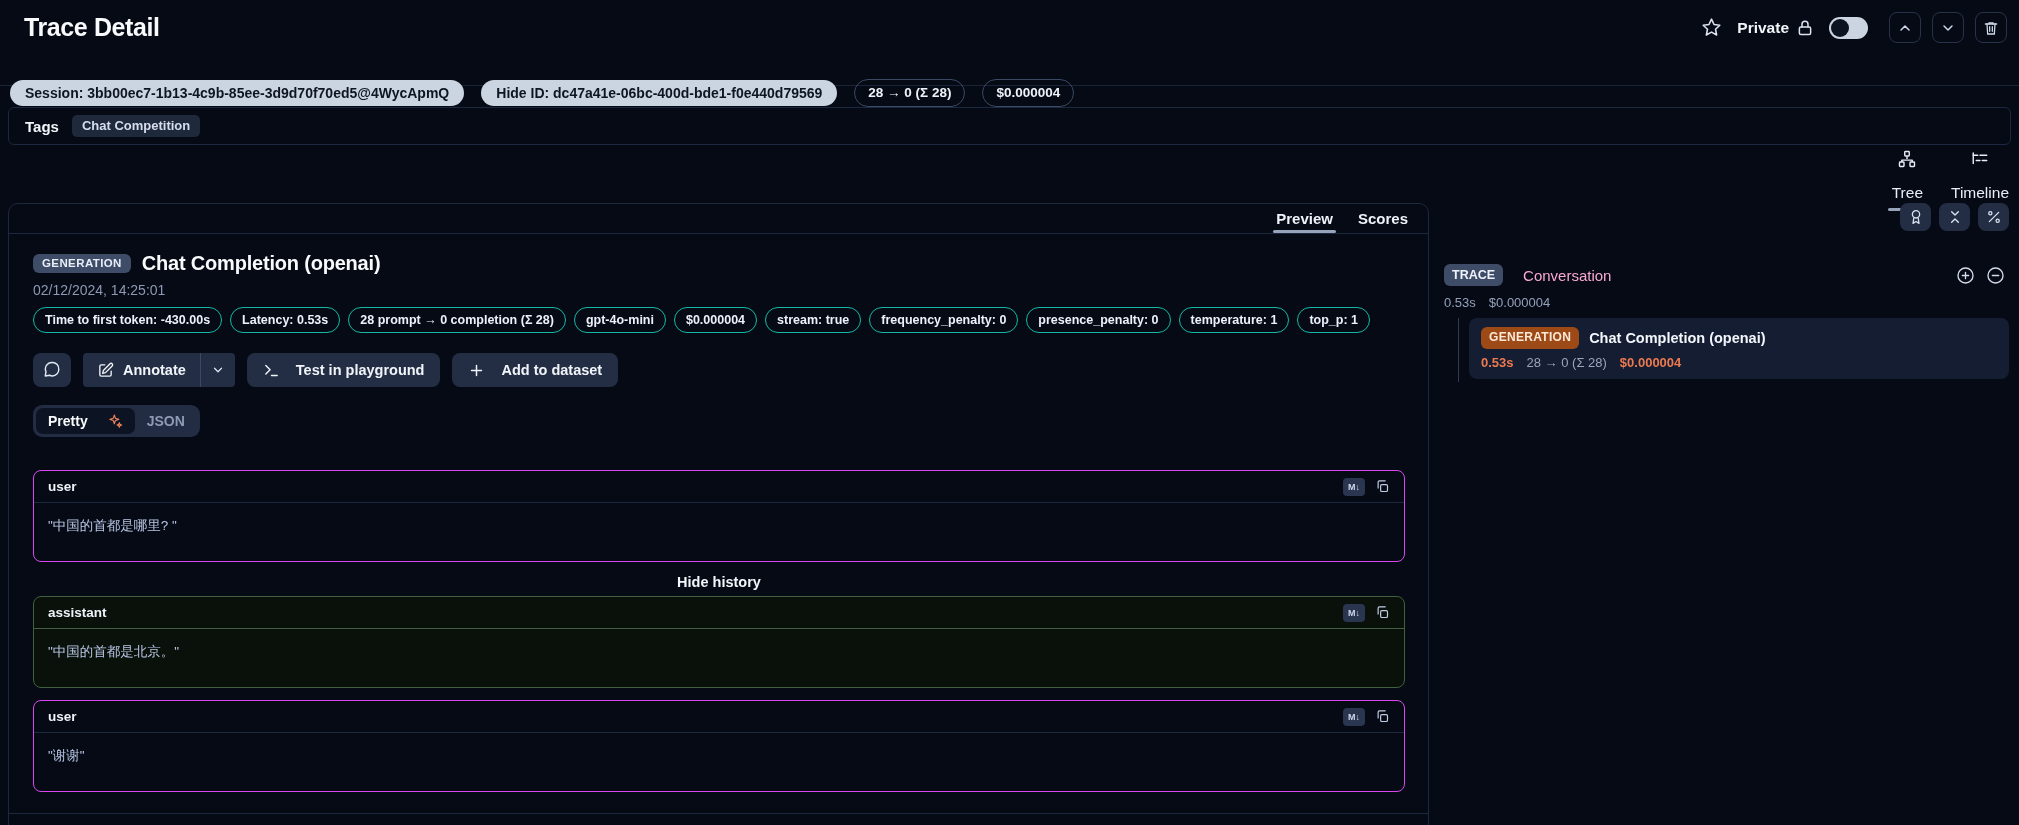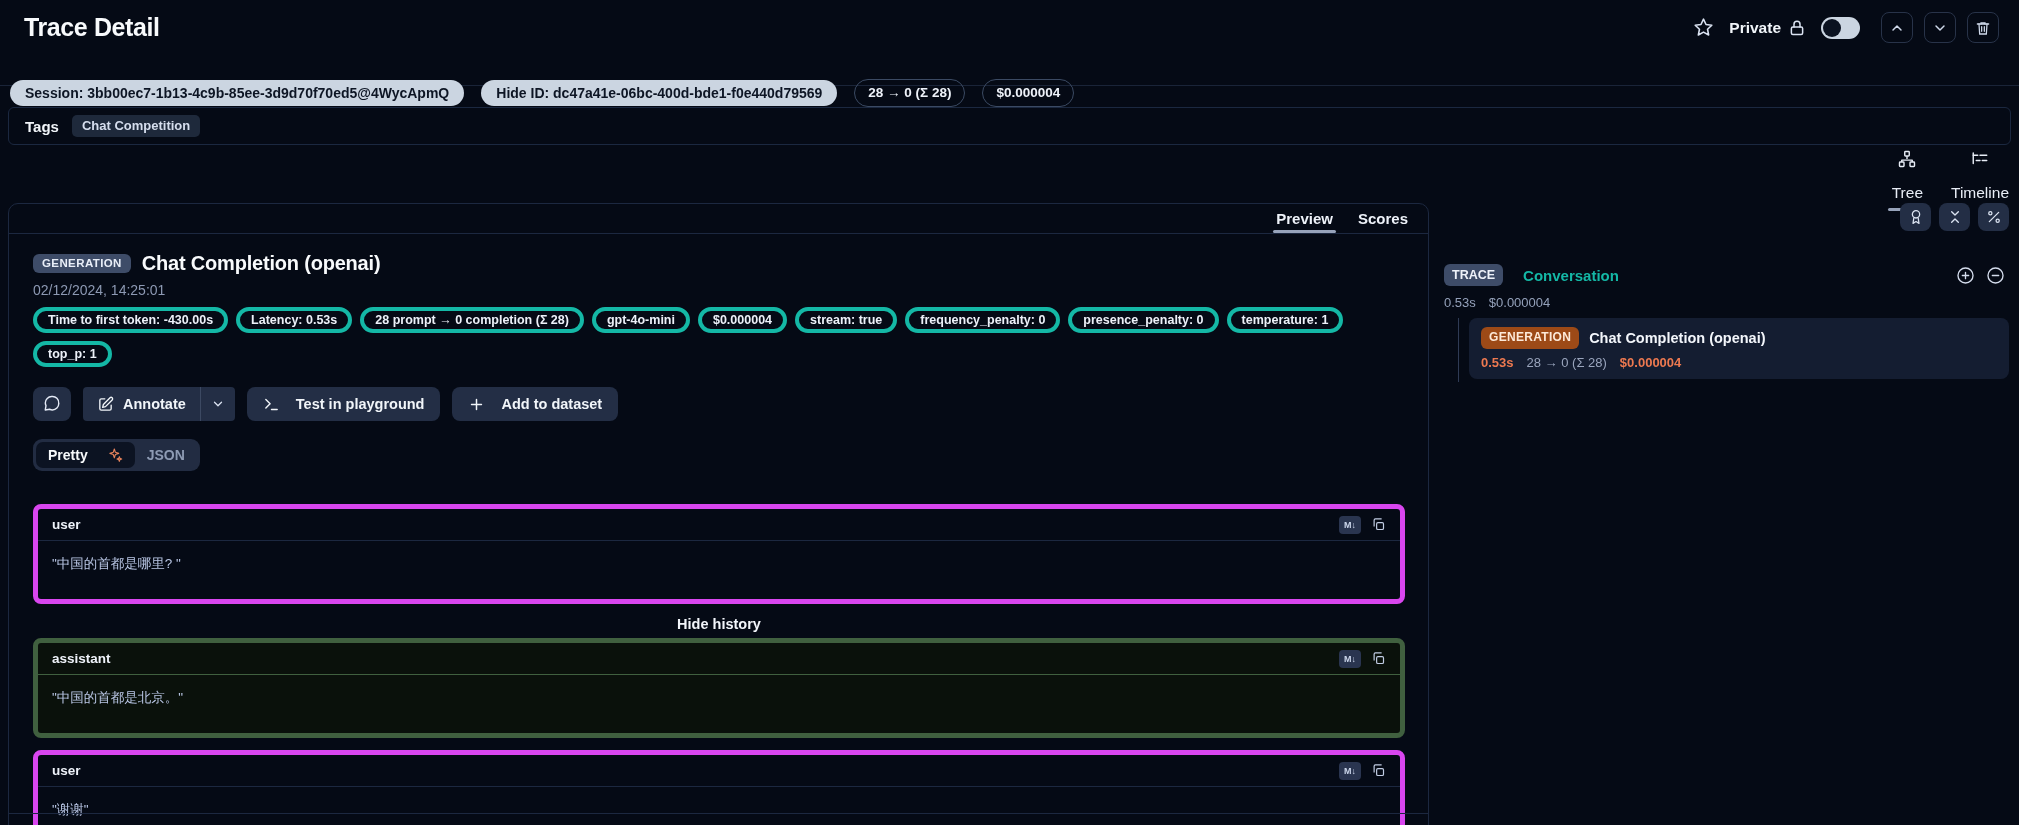--- a/index.html
+++ b/index.html
@@ -9,21 +9,21 @@
     background: #050a15;
     font-family: "Liberation Sans", sans-serif;
     color: #e5ecf8;
     overflow: hidden;
   }
   svg { display:block; }
 
   
   .header { position:absolute; top:0; left:0; right:0; height:86px; border-bottom:1px solid #1a2438; }
   .page-title { position:absolute; top:13px; left:24px; font-size:25px; font-weight:700; color:#f8fafc; letter-spacing:-0.4px; }
-  .header-right { position:absolute; top:12px; right:20px; display:flex; align-items:center; gap:15px; }
+  .header-right { position:absolute; top:12px; right:12px; display:flex; align-items:center; gap:15px; }
   .icon-plain { color:#dbe3f2; background:none; border:none; cursor:pointer; display:flex; align-items:center; }
   .privacy { display:flex; align-items:center; gap:7px; font-size:15.5px; font-weight:700; color:#f1f5f9; }
   .toggle { width:39px; height:22px; border-radius:12px; background:#cbd5e1; position:relative; cursor:pointer; border:none; }
   .toggle .thumb { position:absolute; top:2px; left:2px; width:18px; height:18px; border-radius:50%; background:#0b1220; }
   .hdr-btn-group { display:flex; gap:11px; margin-left:6px; }
   .hdr-btn { width:32px; height:31px; border:1px solid #283349; border-radius:8px; background:transparent; color:#cfd9ea; display:flex; align-items:center; justify-content:center; cursor:pointer; }
 
   
   .idbadges { position:absolute; top:79px; left:10px; display:flex; align-items:center; gap:17px; }
   .badge-light { background:#cbd5e1; color:#0d1524; border-radius:999px; padding:6px 15px; font-size:14px; font-weight:600; line-height:1; }
@@ -45,55 +45,55 @@
   .card-tab { position:relative; font-size:15px; font-weight:700; color:#eef2f9; background:none; border:none; cursor:pointer; height:100%; display:flex; align-items:center; }
   .card-tab.active::after { content:""; position:absolute; left:-3px; right:-3px; bottom:0; height:3px; background:#97a3ba; border-radius:2px; }
   .card-body { padding:16px 24px 0 24px; }
 
   .obs-row { display:flex; align-items:center; gap:11px; height:27px; }
   .type-badge { background:#3e4c68; color:#e9eef8; font-size:11.5px; font-weight:700; letter-spacing:0.4px; border-radius:6px; padding:4px 9px; line-height:1; }
   .obs-title { font-size:20px; font-weight:700; color:#f8fafc; letter-spacing:-0.2px; }
   .obs-date { margin-top:5px; font-size:14px; color:#8d99b3; height:16px; }
 
   .pills { margin-top:9px; display:flex; flex-wrap:wrap; gap:8px; max-width:1375px; }
-  .pill { height:26px; display:inline-flex; align-items:center; border:4px solid #14b8a6; border-radius:14px; padding:0 11px; font-size:12.5px; font-weight:700; color:#edf1f9; white-space:nowrap; }
+  .pill { height:26px; display:inline-flex; align-items:center; border:1px solid #14b8a6; border-radius:14px; padding:0 11px; font-size:12.5px; font-weight:700; color:#edf1f9; white-space:nowrap; }
 
   .actions { margin-top:20px; display:flex; gap:12px; height:34px; }
   .act-btn { background:#232e45; border:none; border-radius:8px; color:#f1f5f9; font-family:inherit; font-size:14.5px; font-weight:700; display:flex; align-items:center; gap:16px; padding:0 16px; cursor:pointer; }
   .act-icon-btn { background:#232e45; border:none; border-radius:8px; color:#e4eaf6; width:38px; display:flex; align-items:center; justify-content:center; cursor:pointer; }
   .split { display:flex; background:#232e45; border-radius:4px; overflow:hidden; }
   .split .main { background:none; border:none; color:#f1f5f9; font-family:inherit; font-size:14.5px; font-weight:700; display:flex; align-items:center; gap:9px; padding:0 14px; cursor:pointer; }
   .split .sep { width:1px; background:#3c4962; margin:0; }
   .split .caret { background:none; border:none; color:#dbe3f2; width:34px; display:flex; align-items:center; justify-content:center; cursor:pointer; }
 
   .format-toggle { margin-top:18px; display:inline-flex; background:#222c42; border-radius:9px; padding:3px; align-items:center; }
   .seg { border:none; background:none; border-radius:7px; padding:5px 12px; font-family:inherit; font-size:14px; font-weight:700; color:#8e9bb4; display:flex; align-items:center; gap:19px; cursor:pointer; }
   .seg.active { background:#0c1322; color:#f8fafc; }
 
   .messages { margin-top:33px; width:1372px; }
-  .msg-card { border:5px solid #d946ef; border-radius:8px; background:transparent; }
+  .msg-card { border:1px solid #d946ef; border-radius:8px; background:transparent; }
   .msg-card + .msg-card { margin-top:12px; }
   .msg-head { height:32px; display:flex; align-items:center; padding:0 14px; border-bottom:1px solid #1c2840; }
   .msg-role { font-size:13.5px; font-weight:600; color:#eef2f9; }
   .msg-tools { margin-left:auto; display:flex; align-items:center; gap:10px; }
   .md-chip { width:22px; height:18px; background:#2a3550; border-radius:4px; color:#cdd7ec; font-size:9px; font-weight:700; display:flex; align-items:center; justify-content:center; border:none; cursor:pointer; }
   .copy-btn { background:none; border:none; color:#c2cde4; cursor:pointer; }
   .msg-body { padding:14px 14px 26px 14px; font-size:13.5px; color:#bac7e6; }
   .msg-card.assistant { border-color:#40603f; background:#0a110b; }
   .msg-card.assistant .msg-head { border-bottom-color:#40603f; }
   .hide-history { margin:12px 0 6px 0; text-align:center; font-size:14.5px; font-weight:700; color:#f3f6fb; cursor:pointer; }
   .card-bottom-line { position:absolute; left:0; right:0; top:609px; border-top:1px solid #1c2840; }
 
   
   .treepanel { position:absolute; left:1444px; right:10px; top:203px; }
   .tree-controls { display:flex; justify-content:flex-end; gap:8px; }
   .ctl-btn { width:31px; height:28px; background:#232e45; border:none; border-radius:8px; color:#dce4f2; display:flex; align-items:center; justify-content:center; cursor:pointer; }
   .trace-row { margin-top:33px; display:flex; align-items:center; gap:20px; cursor:pointer;justify-content:center; }
   .trace-badge { background:#3e4c68; color:#eef2fa; font-size:12.5px; font-weight:700; border-radius:6px; padding:3px 8px; line-height:1.3; }
-  .trace-title { font-size:15px; font-weight:700; color:#14b8a6; }
+  .trace-title { font-size:15px; font-weight:400; color:#f9a8d4; }
   .trace-expand { margin-left:auto; display:flex; gap:11px; padding-right:4px; }
   .circle-btn { background:none; border:none; color:#d4dcec; cursor:pointer; }
   .trace-metrics { margin-top:9px; display:flex; gap:13px; font-size:13px; color:#94a1ba; height:16px; }
   .tree-children { margin-top:7px; margin-left:14px; border-left:1px solid #2f3b55; padding-left:10px; padding-bottom:3px; }
   .tree-node { background:#141d31; border-radius:8px; padding:9px 12px; cursor:pointer; }
   .node-line1 { display:flex; align-items:center; gap:10px; }
   .gen-badge { background:#9d4a17; color:#fde9d8; font-size:12px; font-weight:700; letter-spacing:0.3px; border-radius:6px; padding:3px 8px; line-height:1.3; }
   .node-title { font-size:14.5px; font-weight:600; color:#f3f6fb; }
   .node-line2 { margin-top:6px; display:flex; gap:13px; font-size:13px; }
   .m-orange { color:#ed7950; font-weight:600; }

